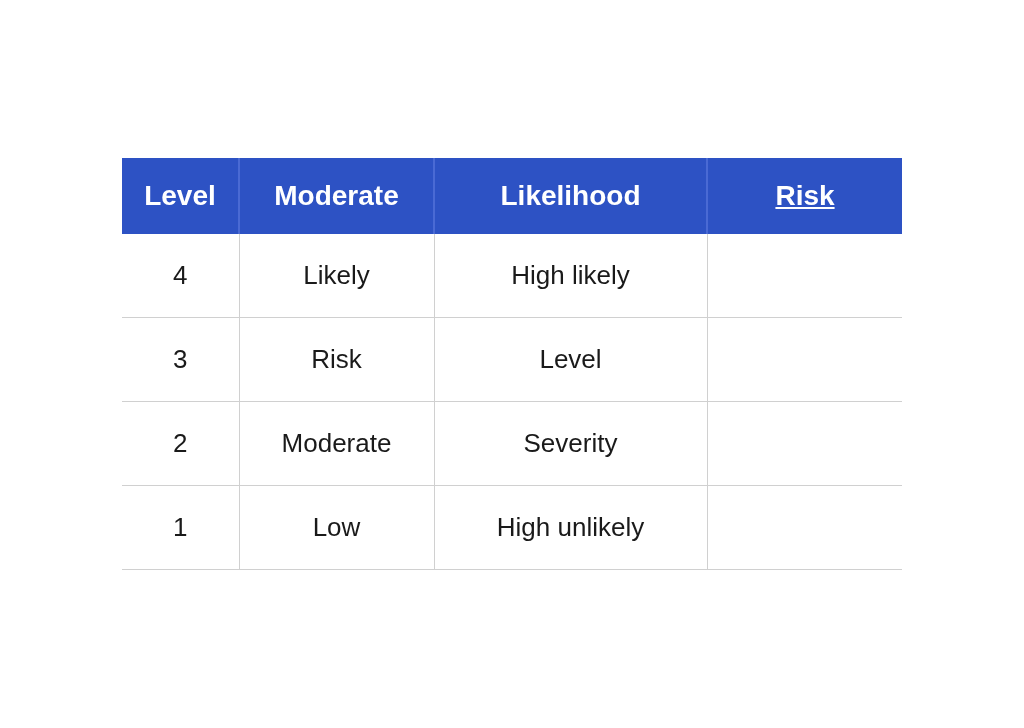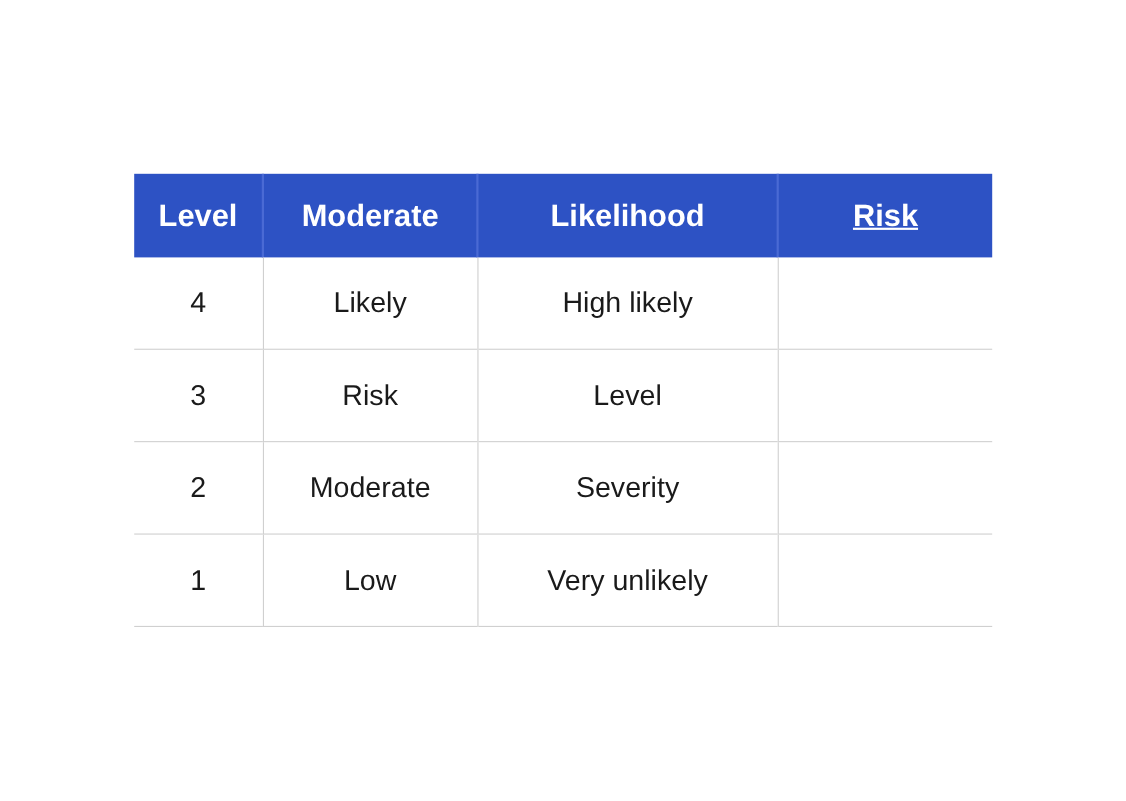--- a/index.html
+++ b/index.html
@@ -106,18 +106,18 @@
         </tr>
         <tr>
           <td>2</td>
           <td>Moderate</td>
           <td>Severity</td>
           <td></td>
         </tr>
         <tr>
           <td>1</td>
           <td>Low</td>
-          <td>Very unlikely</td>
+          <td>High unlikely</td>
           <td></td>
         </tr>
       </tbody>
   </table>
 </div>
 
 </body></html>

